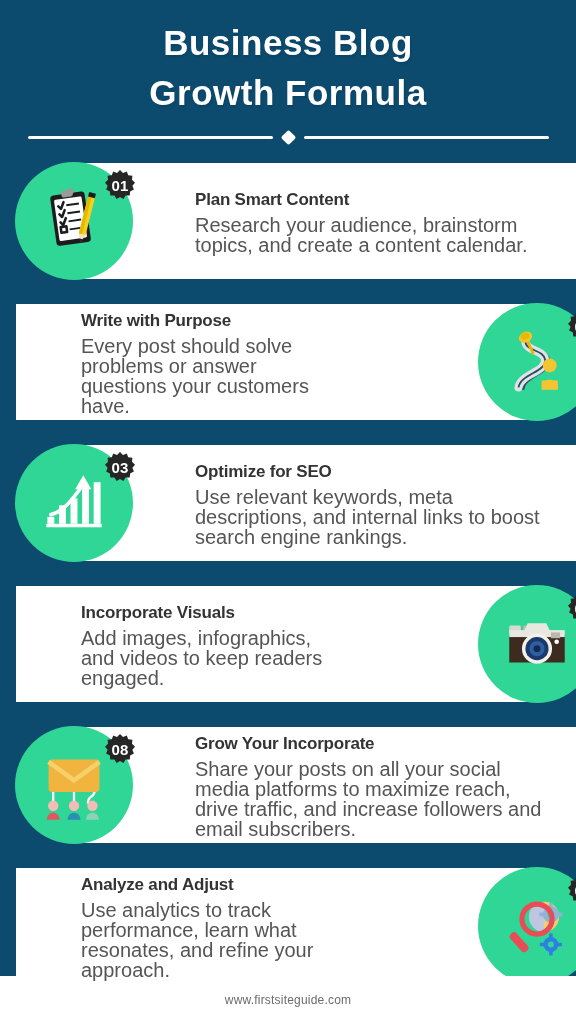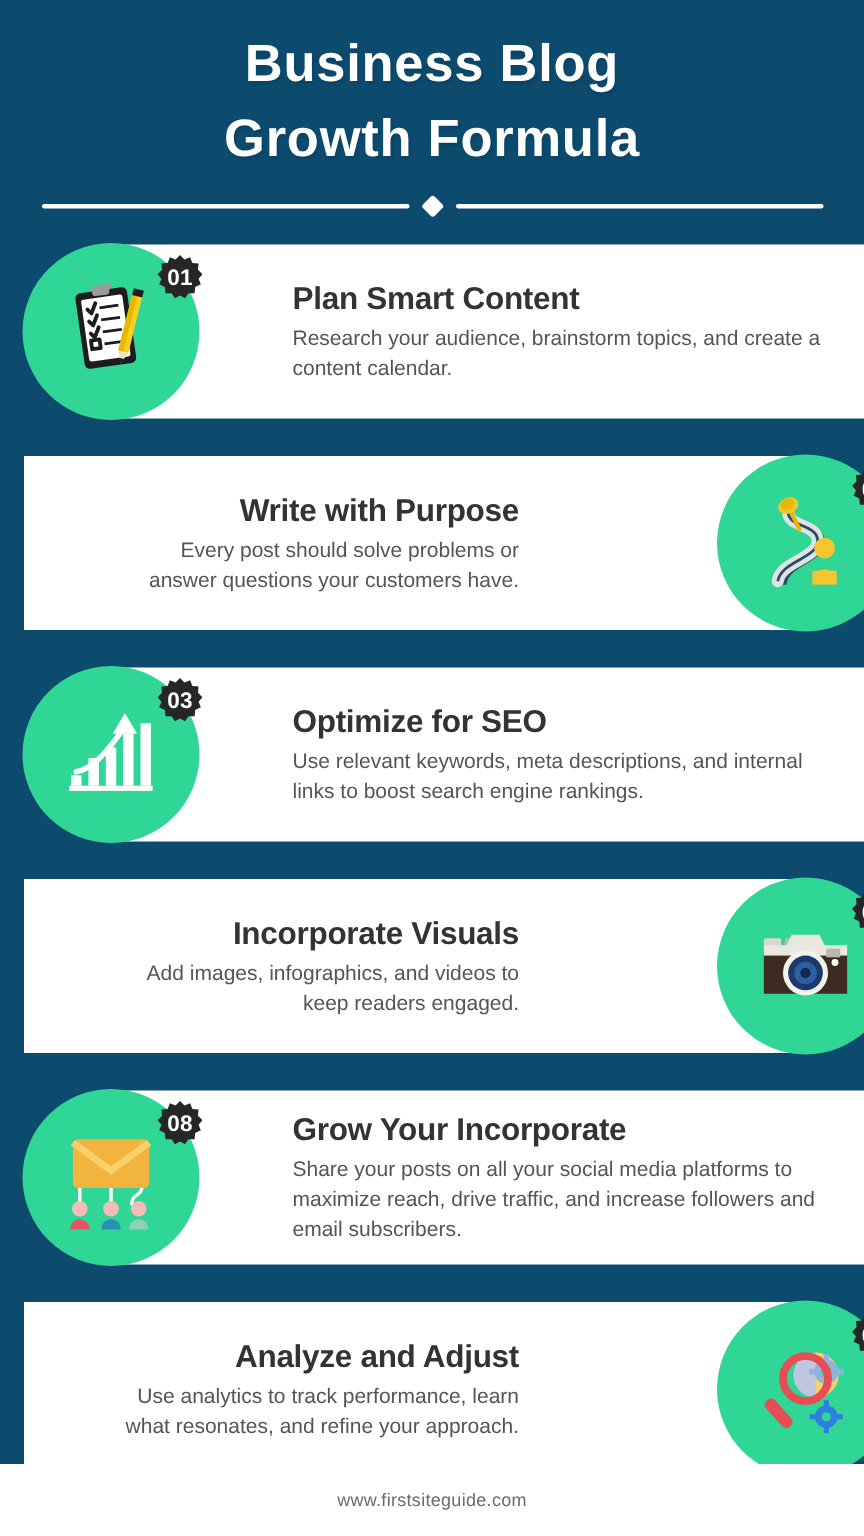--- a/index.html
+++ b/index.html
@@ -36,21 +36,21 @@
   
   .card {
     position: relative;
     background: #ffffff;
     height: 116px;
     margin-bottom: 25px;
     display: flex;
     align-items: center;
   }
   .card.left-icon  { margin-left: 75px; padding-left: 120px; padding-right: 28px; }
-  .card.right-icon { margin-left: 16px;    padding-left: 65px;  padding-right: 190px; margin-right: 40px; text-align: right; }
+  .card.right-icon { margin-left: 16px;    padding-left: 65px;  padding-right: 190px; margin-right: 40px; }
 
   .icon-wrap {
     position: absolute;
     top: 50%;
     transform: translateY(-50%);
     width: 118px; height: 118px;
   }
   .card.left-icon  .icon-wrap { left: -60px; }
   .card.right-icon .icon-wrap { right: -60px; }
 
@@ -71,25 +71,25 @@
   .badge .star-bg { position: absolute; inset: 0; }
   .badge .num {
     position: absolute; inset: 0;
     display: flex; align-items: center; justify-content: center;
     color: #ffffff; font-size: 15px; font-weight: bold;
     letter-spacing: 0.2px;
   }
 
   .card-text { position: relative; z-index: 2; }
   .card-heading {
-    font-size: 21px; font-weight: bold; color: #333333;
+    font-size: 17px; font-weight: bold; color: #333333;
     line-height: 26px; margin-bottom: 2px; letter-spacing: -0.2px;
   }
   .card-body {
-    font-size: 14px; color: #555555; line-height: 20px;
+    font-size: 20px; color: #555555; line-height: 20px;
   }
 
   
   .footer {
     position: absolute; left: 0; bottom: 0;
     width: 576px; height: 48px;
     background: #ffffff;
     display: flex; align-items: center; justify-content: center;
   }
   .footer-url { font-size: 12px; color: #6b6b6b; letter-spacing: 0.2px; }

